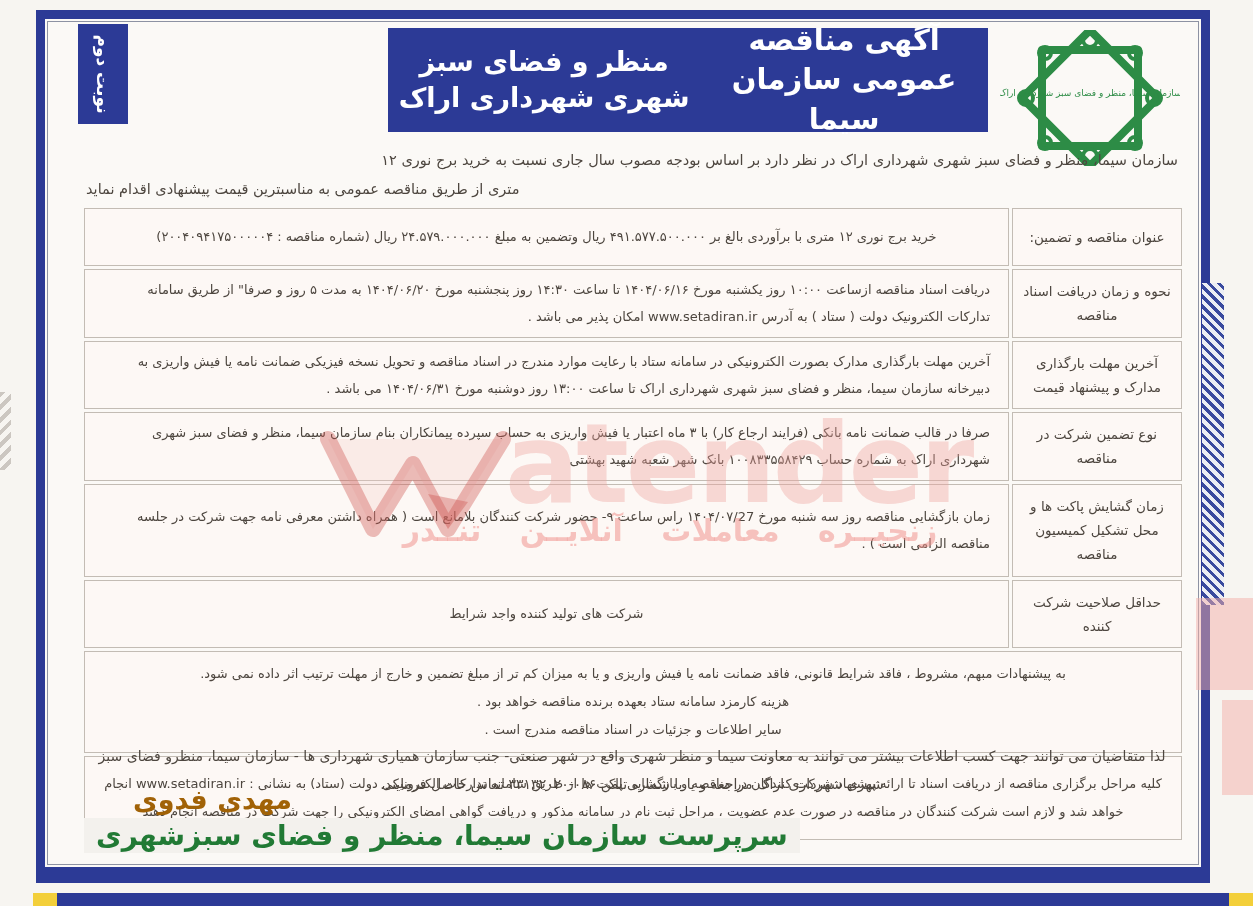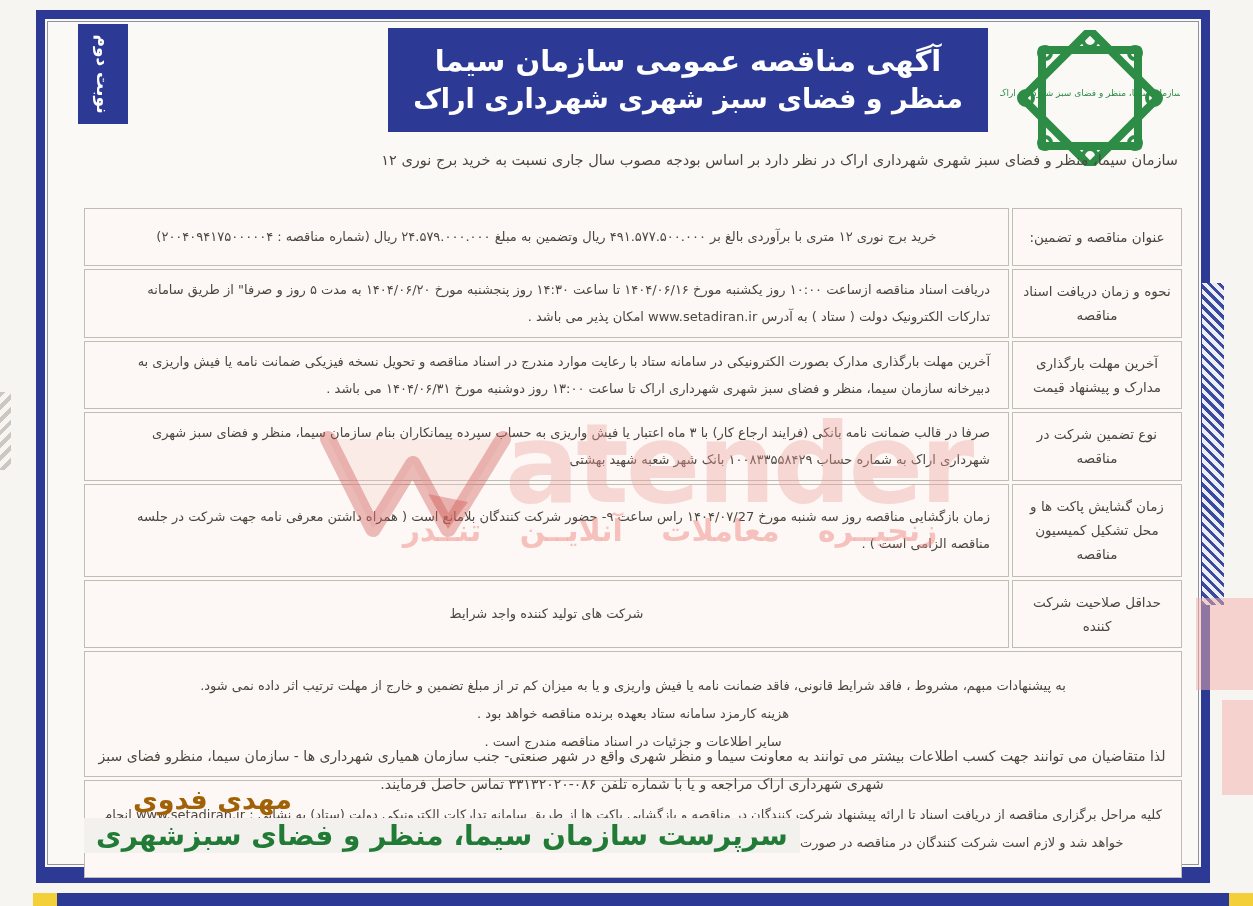--- a/index.html
+++ b/index.html
@@ -26,21 +26,21 @@
     background:#2c3a96; z-index:3; display:flex; align-items:center; justify-content:center;
   }
   .notice-tab span{
     display:block; transform:rotate(90deg); white-space:nowrap;
     color:#ffffff; font-weight:bold; font-size:17px; letter-spacing:1px;
   }
   
   .header-box{
     position:absolute; left:388px; top:28px; width:600px; height:104px;
     background:#2c3a96; z-index:3; color:#fff;
-    display:flex; flex-direction:column; align-items:center; justify-content:center;
+    display:flex; flex-direction:row; align-items:center; justify-content:center;
     text-align:center;
   }
   .header-box .l1{font-size:29px; font-weight:bold; line-height:1.35;}
   .header-box .l2{font-size:27px; font-weight:bold; line-height:1.35;}
   
   .logo{position:absolute; left:1000px; top:30px; width:180px; height:136px; z-index:3;}
   
   .intro{
     position:absolute; left:86px; top:146px; width:1092px; z-index:3;
     color:#4d463f; font-size:14.5px; line-height:2;
@@ -49,21 +49,21 @@
   .intro .i2{text-align:left;}
   
   .ttable{position:absolute; left:84px; top:208px; width:1098px; z-index:3;}
   .trow{display:flex; gap:3px; margin-bottom:3px;}
   .tcell{
     box-sizing:border-box; border:1px solid #c3bcb4; background:#fdf8f5;
     color:#4d463f; display:flex; align-items:center; justify-content:center;
   }
   .tlabel{width:170px; font-size:13.5px; text-align:center; line-height:1.8; padding:9px 6px; flex:none;}
   .tcontent{flex:1; font-size:13px; line-height:2.1; padding:6px 18px; }
-  .tfull{flex:1; flex-direction:column; font-size:13px; line-height:2.15; padding:20px 16px; text-align:center;}
+  .tfull{flex:1; flex-direction:column; font-size:13px; line-height:2.15; padding:8px 16px; text-align:center;}
   .h58{min-height:58px}.h62{min-height:62px}.h60{min-height:60px}.h52{min-height:52px}
   .h68{min-height:68px}.h84{min-height:84px}
   
   .contact{
     position:absolute; left:86px; top:742px; width:1092px; z-index:3;
     color:#4d463f; font-size:14px; line-height:2; text-align:center;
   }
   .sig-name{
     position:absolute; left:95px; top:784px; width:235px; z-index:3;
     color:#a16207; font-weight:bold; font-size:27px; text-align:center;
@@ -139,20 +139,21 @@
           <circle cx="135" cy="23" r="6"></circle>
         <circle cx="45" cy="113" r="6"></circle>
           <circle cx="135" cy="113" r="6"></circle>
       </g>
       <text x="90" y="66" text-anchor="middle" font-size="9" fill="#2d8c46">سازمان سیما، منظر و فضای سبز شهرداری اراک</text>
     </svg>
   </div>
 
   <div class="intro">
     <div class="i1">سازمان سیما، منظر و فضای سبز شهری شهرداری اراک در نظر دارد بر اساس بودجه مصوب سال جاری نسبت به خرید برج نوری ۱۲</div>
+    <div class="i2">متری از طریق مناقصه عمومی به مناسبترین قیمت پیشنهادی اقدام نماید</div>
   </div>
 
   <div class="ttable">
 
     <div class="trow">
       <div class="tcell tlabel h58">عنوان مناقصه و تضمین:</div>
       <div class="tcell tcontent h58">خرید برج نوری ۱۲ متری با برآوردی بالغ بر ۴۹۱.۵۷۷.۵۰۰.۰۰۰ ریال وتضمین به مبلغ ۲۴.۵۷۹.۰۰۰.۰۰۰ ریال (شماره مناقصه : ۲۰۰۴۰۹۴۱۷۵۰۰۰۰۰۴)</div>
     </div>
 
     <div class="trow">

